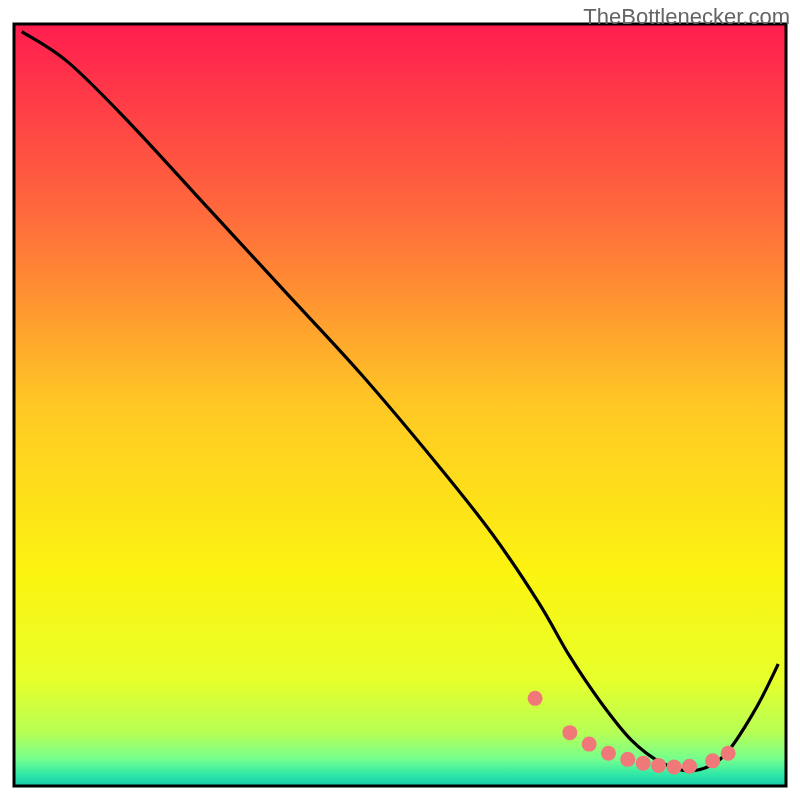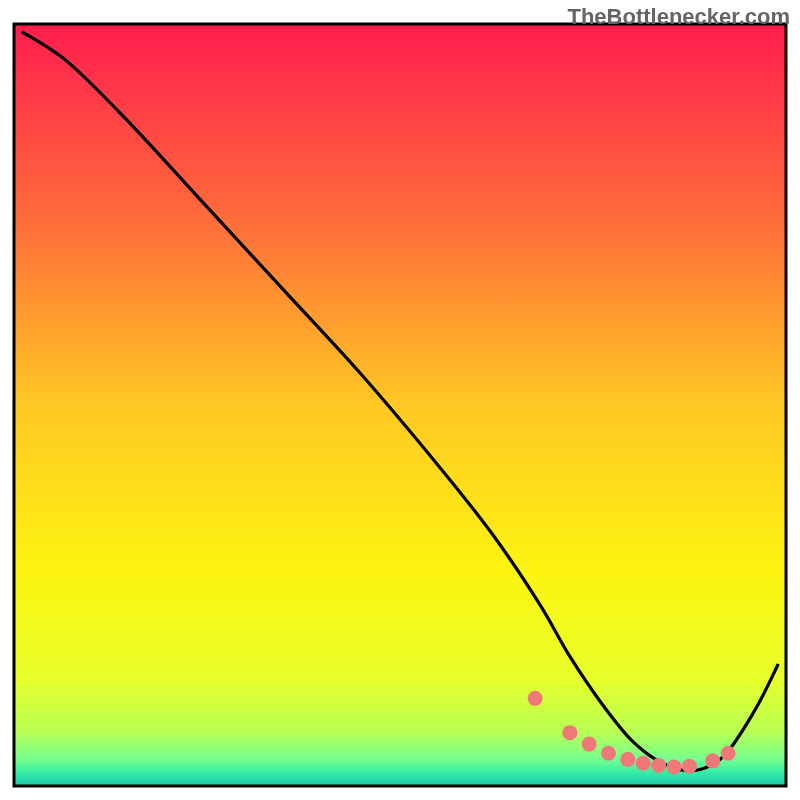--- a/index.html
+++ b/index.html
@@ -15,21 +15,21 @@
     position: relative;
     width: 800px;
     height: 800px;
   }
   .watermark {
     position: absolute;
     top: 4px;
     right: 10px;
     color: #646464;
     font-size: 22px;
-    font-weight: 700;
+    font-weight: 400;
     z-index: 5;
   }
   svg {
     display: block;
   }
 </style>
 </head>
 <body>
 
 <div class="chart-container">

